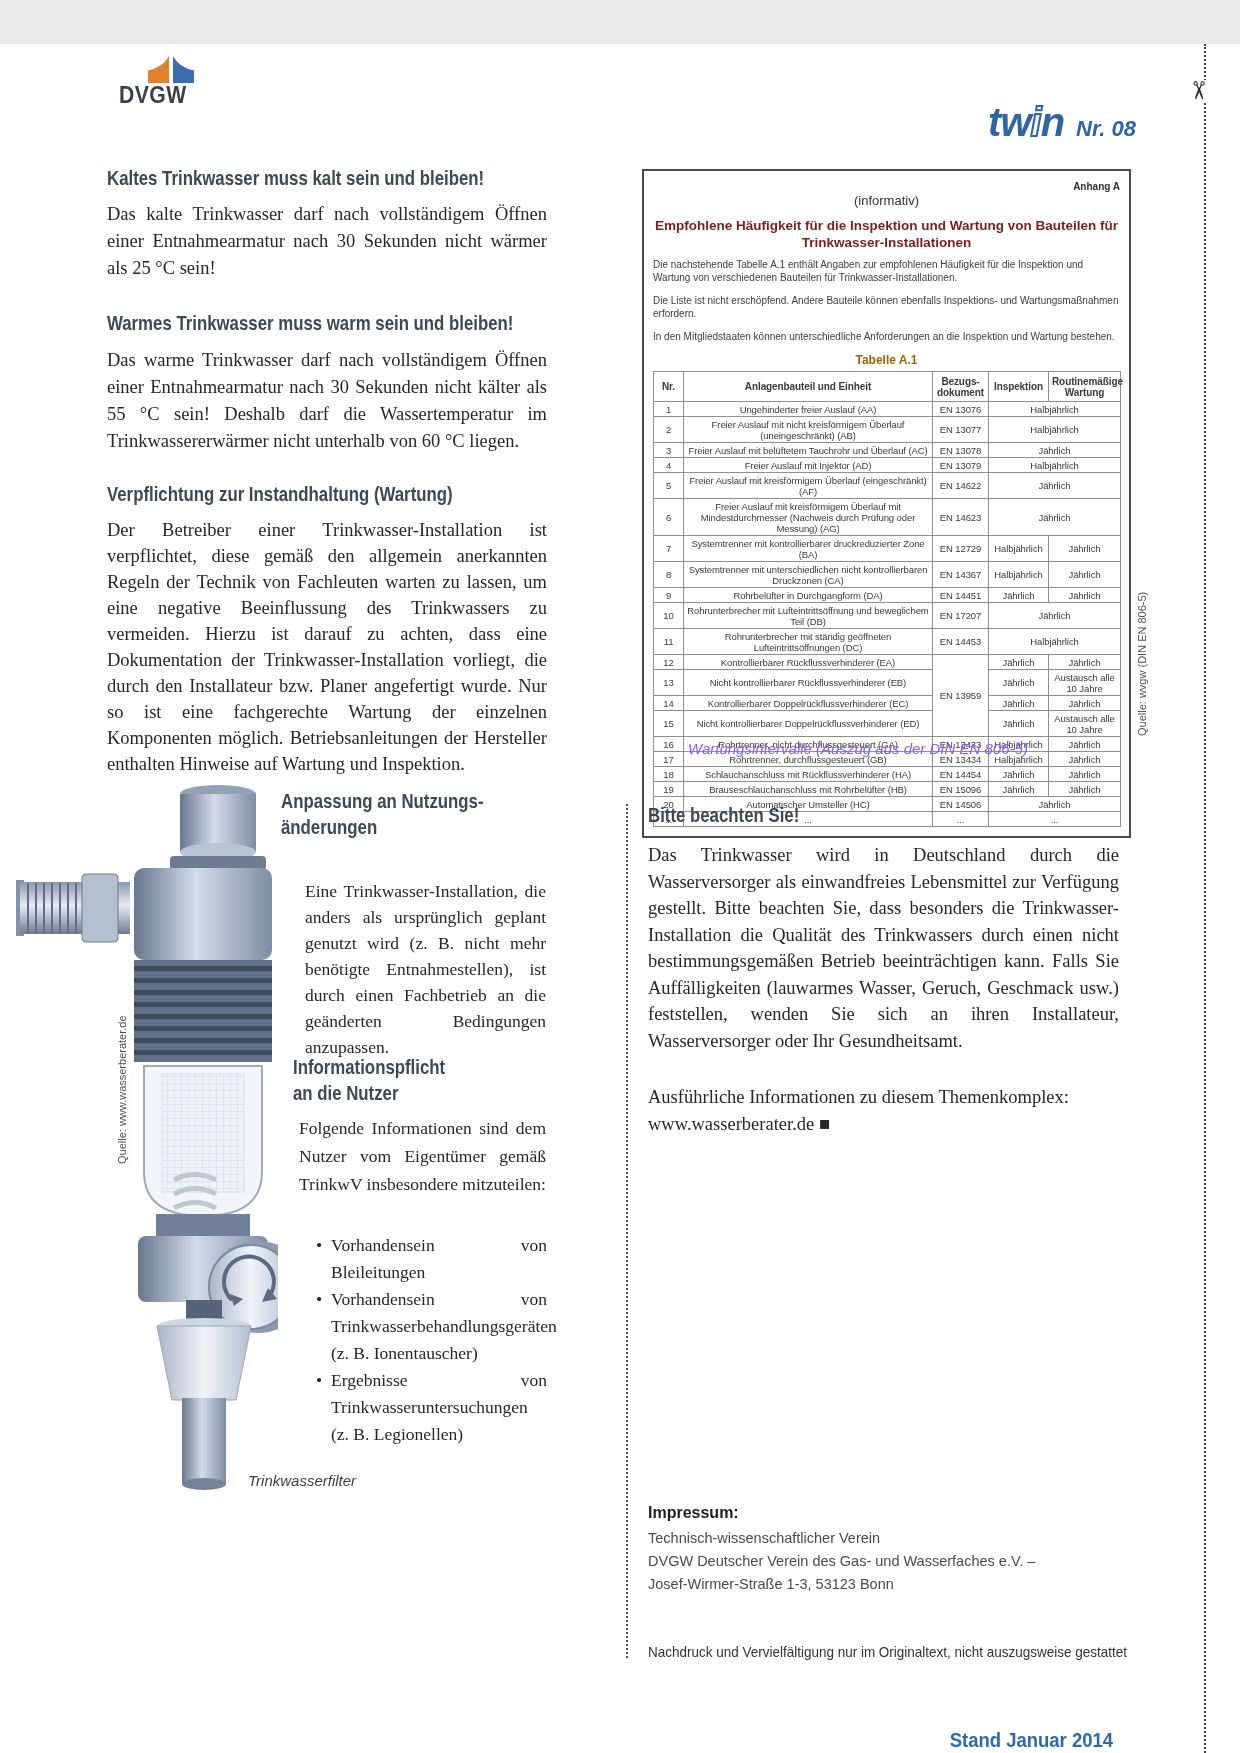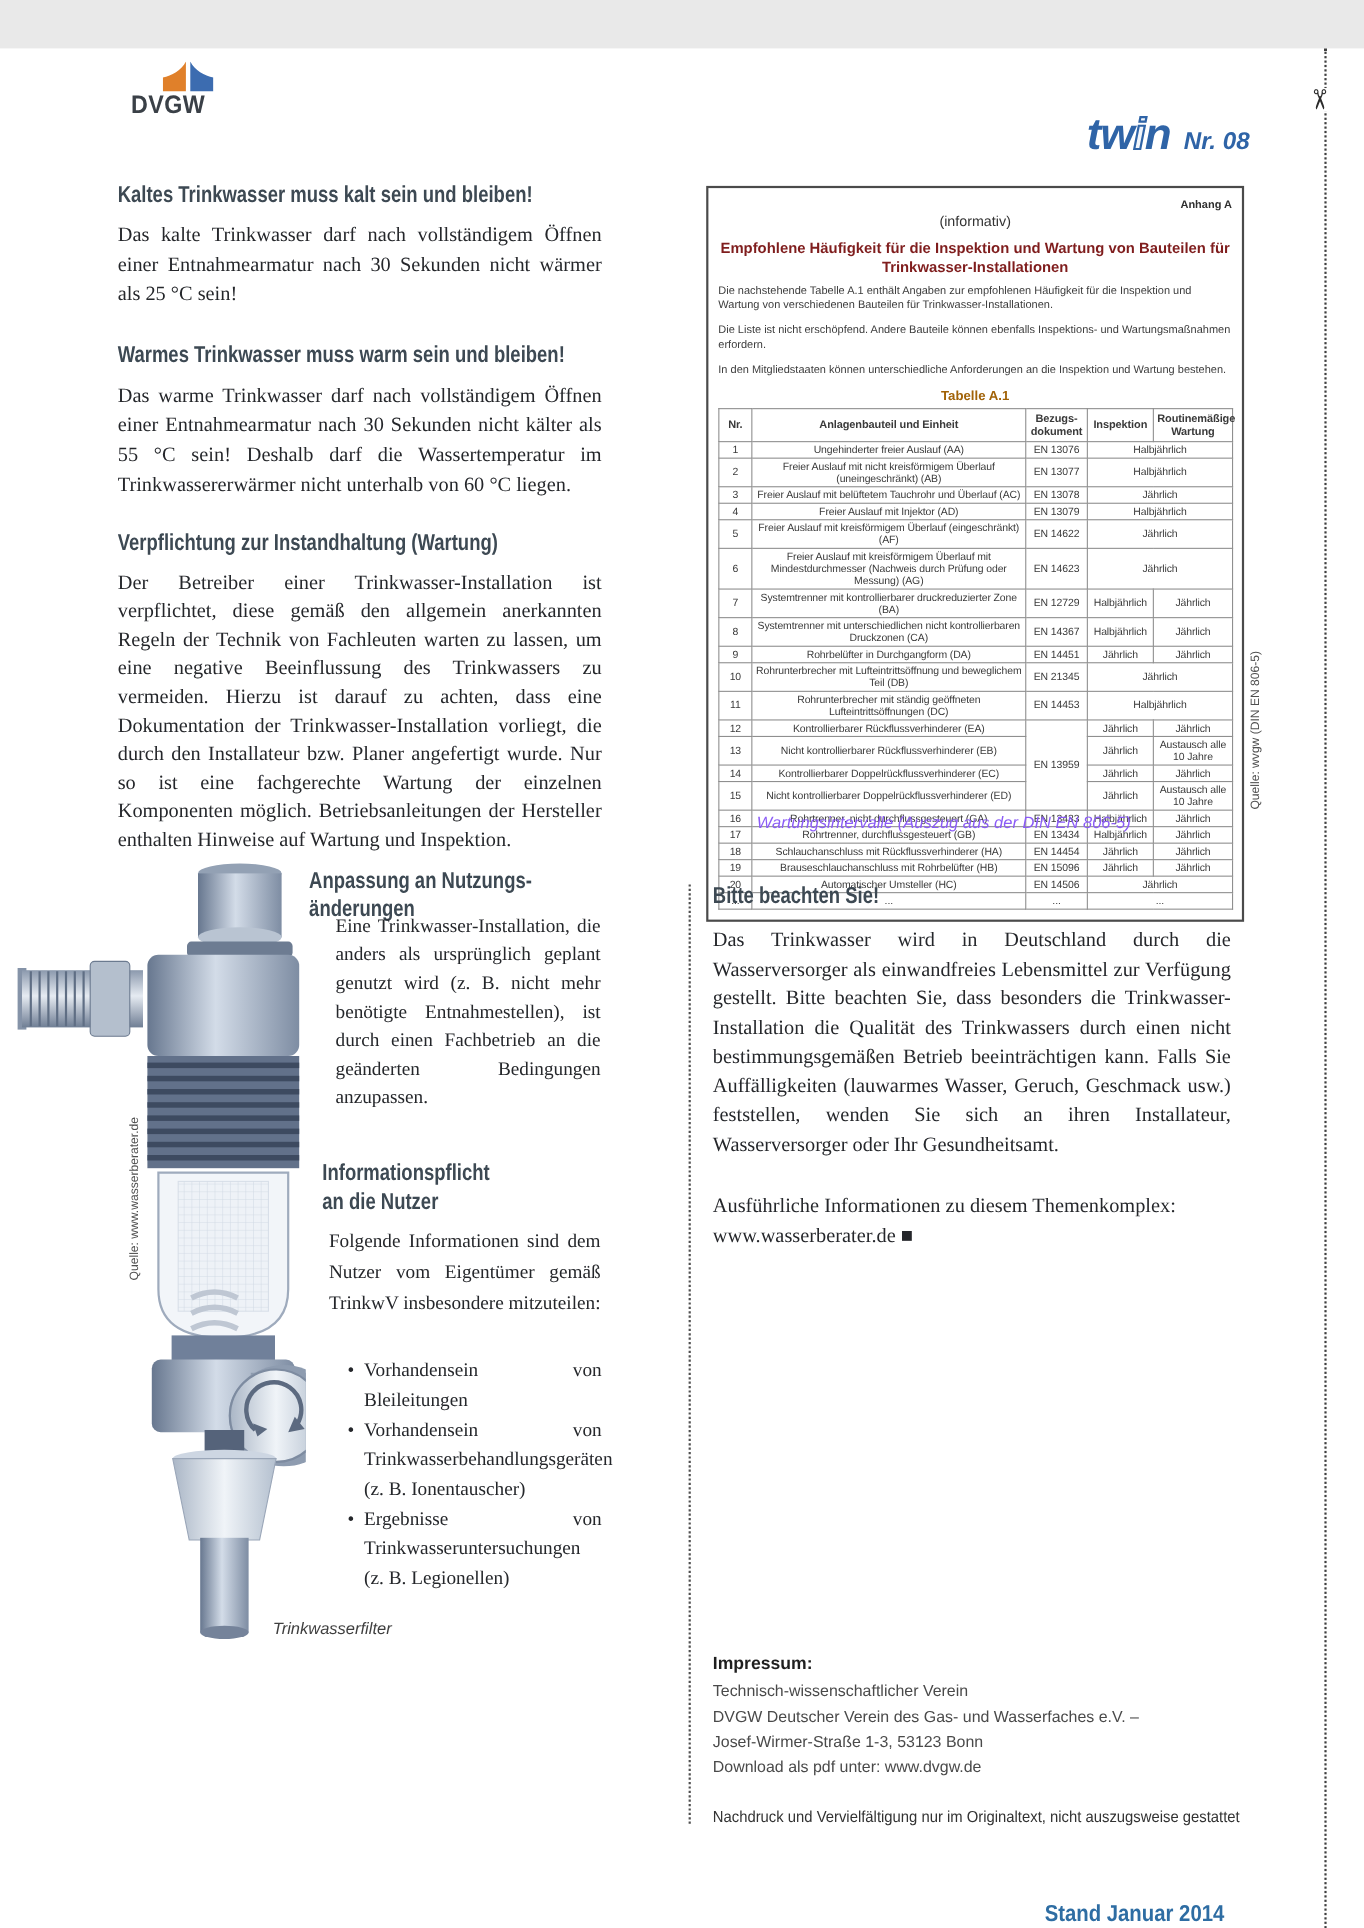--- a/index.html
+++ b/index.html
@@ -152,21 +152,21 @@
     <ellipse cx="198" cy="702" rx="22" ry="6" fill="#75839a"></ellipse>
   </svg>
 
   <div class="abs vtext" style="left:116px;top:1120px;">Quelle: www.wasserberater.de</div>
   <div class="abs fig-caption" style="left:248px;top:1428px;">Trinkwasserfilter</div>
 
   <div class="abs sec-h" style="left:281px;top:744px;">
     <span class="ln">Anpassung an Nutzungs-</span>
     <span class="ln">änderungen</span>
   </div>
-  <div class="abs body-serif small" style="left:305px;top:784px;width:241px;">Eine Trinkwasser-Installation, die anders als ursprünglich geplant genutzt wird (z. B. nicht mehr benötigte Entnahmestellen), ist durch einen Fachbetrieb an die geänderten Bedingungen anzupassen.</div>
+  <div class="abs body-serif small" style="left:305px;top:834px;width:241px;">Eine Trinkwasser-Installation, die anders als ursprünglich geplant genutzt wird (z. B. nicht mehr benötigte Entnahmestellen), ist durch einen Fachbetrieb an die geänderten Bedingungen anzupassen.</div>
 
   <div class="abs sec-h" style="left:293px;top:1010px;">
     <span class="ln">Informationspflicht</span>
     <span class="ln">an die Nutzer</span>
   </div>
   <div class="abs body-serif small" style="left:299px;top:1070px;width:247px;line-height:28px;">Folgende Informationen sind dem Nutzer vom Eigentümer gemäß TrinkwV insbesondere mitzuteilen:</div>
 
   <ul class="abs blist body-serif small" style="left:316px;top:1188px;width:231px;line-height:27px;">
     <li>
       <span class="blt">•</span>
@@ -262,21 +262,21 @@
         <tr>
             <td>9</td>
             <td>Rohrbelüfter in Durchgangform (DA)</td>
             <td>EN 14451</td>
             <td>Jährlich</td>
             <td>Jährlich</td>
           </tr>
         <tr>
             <td>10</td>
             <td>Rohrunterbrecher mit Lufteintrittsöffnung und beweglichem Teil (DB)</td>
-            <td>EN 21345</td>
+            <td>EN 17207</td>
             <td colspan="2">Jährlich</td>
           </tr>
         <tr>
             <td>11</td>
             <td>Rohrunterbrecher mit ständig geöffneten Lufteintrittsöffnungen (DC)</td>
             <td>EN 14453</td>
             <td colspan="2">Halbjährlich</td>
           </tr>
         <tr>
             <td>12</td>
@@ -357,19 +357,18 @@
   <div class="abs body-serif" style="left:648px;top:1040px;width:471px;text-align:left;">
     <div>Ausführliche Informationen zu diesem Themenkomplex:</div>
     <div>www.wasserberater.de ■</div>
   </div>
 
   <div class="abs" style="left:648px;top:1460px;width:500px;">
     <div class="imp-h">Impressum:</div>
     <div class="imp-line">Technisch-wissenschaftlicher Verein</div>
     <div class="imp-line">DVGW Deutscher Verein des Gas- und Wasserfaches e.V. –</div>
     <div class="imp-line">Josef-Wirmer-Straße 1-3, 53123 Bonn</div>
-    <div class="imp-line">Download als pdf unter: www.dvgw.de</div>
   </div>
   <div class="abs imp-note" style="left:648px;top:1600px;">Nachdruck und Vervielfältigung nur im Originaltext, nicht auszugsweise gestattet</div>
 
   <div class="abs footer-date" style="left:680px;top:1684px;width:433px;">Stand Januar 2014</div>
 
 </div>
 
 </body></html>

